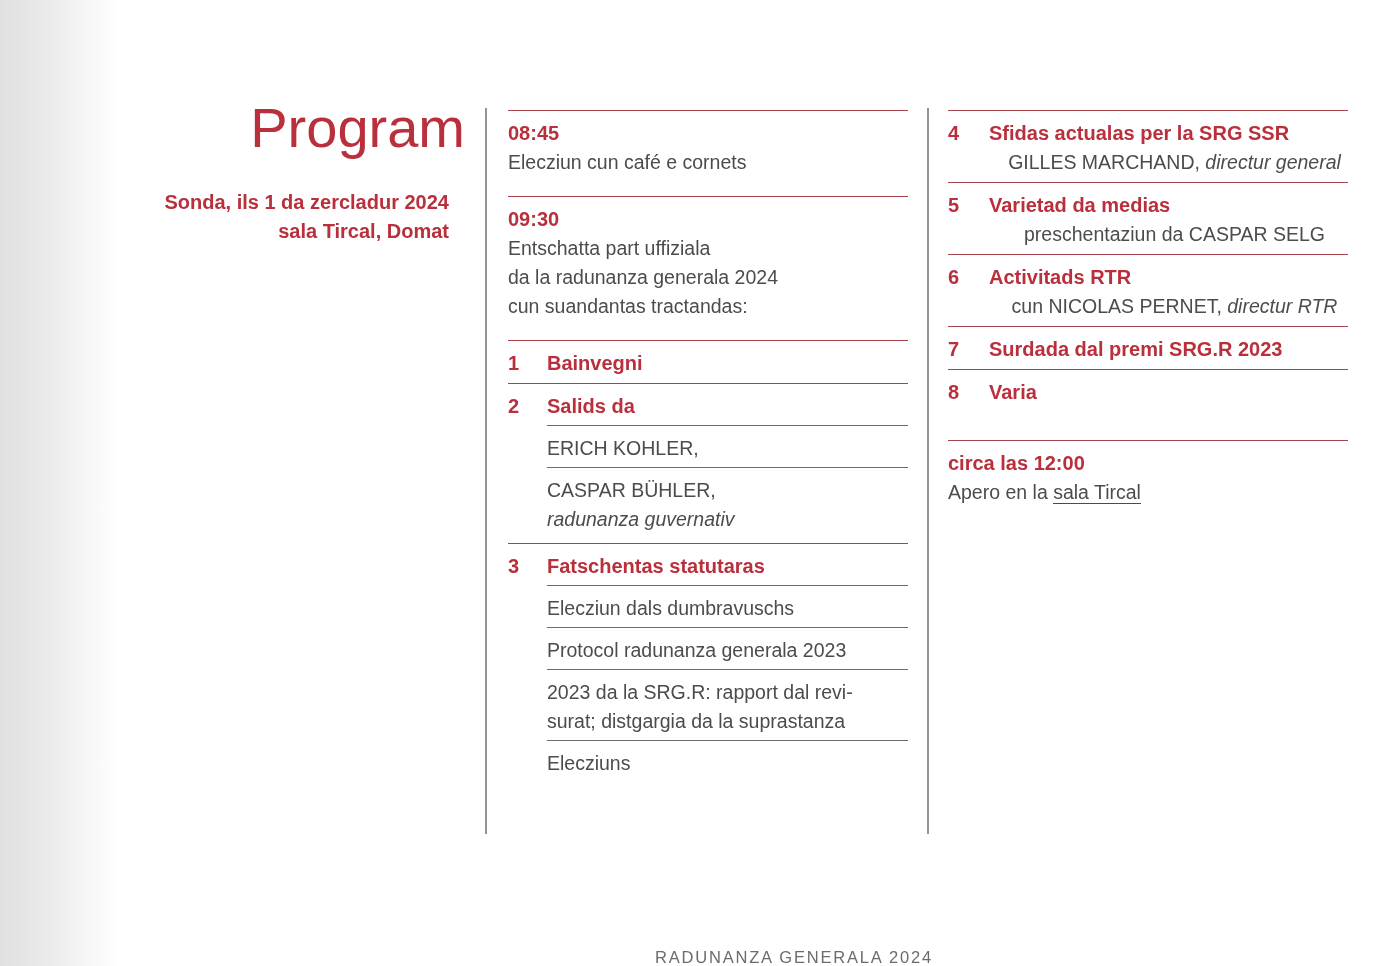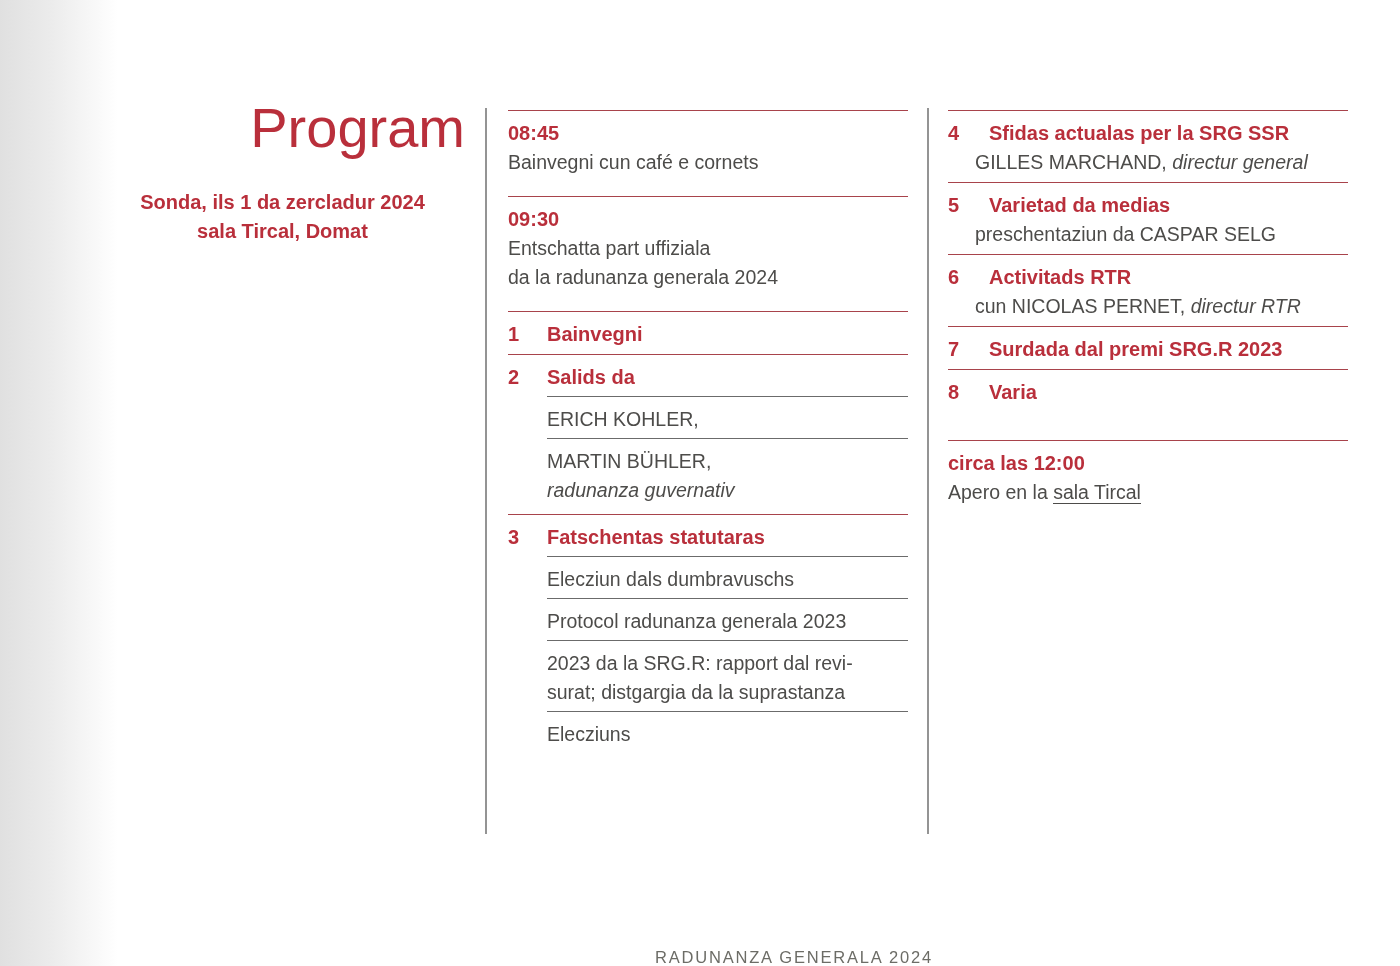--- a/index.html
+++ b/index.html
@@ -14,39 +14,39 @@
   .edge-shadow{
     position:absolute;left:0;top:0;width:118px;height:966px;
     background:linear-gradient(90deg,#e0e0e0 0%,#ececec 45%,#ffffff 100%);
   }
   
   .page-title{
     position:absolute;top:96px;left:100px;width:365px;text-align:right;
     font-size:56px;line-height:1.15;font-weight:400;color:var(--red);
   }
   .page-subtitle{
-    position:absolute;top:188px;left:100px;width:365px;text-align:center;
+    position:absolute;top:188px;left:84px;width:365px;text-align:right;
     font-size:20px;line-height:29px;font-weight:700;color:var(--red);
   }
   
   .vdivider{position:absolute;top:108px;width:2px;height:726px;background:var(--divider-gray);}
   .vdivider.d1{left:485px;}
   .vdivider.d2{left:927px;}
   
   .col{position:absolute;top:110px;width:400px;font-size:19.5px;line-height:29px;}
   .col-mid{left:508px;}
   .col-right{left:948px;}
   .time-block{border-top:1px solid var(--rule-red);padding:8px 0 19px;}
   .time-label{color:var(--red);font-weight:700;font-size:20px;}
   .bline{color:var(--text-gray);}
   .item{border-top:1px solid var(--rule-red);padding:8px 0 5px;}
   .item-head{display:flex;color:var(--red);font-weight:700;font-size:20px;}
   .num{flex:none;width:39px;}
   .col-right .num{width:41px;}
-  .item-body{margin-left:27px;}
+  .item-body{margin-left:53px;text-align:center;}
   .subs{margin-left:39px;padding-top:4px;}
   .sub{border-top:1px solid var(--rule-gray);padding:8px 0 4px;}
   .closing{border-top:1px solid var(--rule-red);padding:8px 0 0;margin-top:28px;}
   .link{color:var(--text-gray);text-decoration:none;border-bottom:1px solid var(--text-gray);cursor:pointer;}
   i{font-style:italic;}
   .footer{
     position:absolute;left:655px;top:948px;
     font-size:16.5px;letter-spacing:1.8px;color:var(--footer-gray);
   }
 </style>
@@ -61,47 +61,48 @@
   <div>sala Tircal, Domat</div>
 </div>
 
 <div class="vdivider d1"></div>
 <div class="vdivider d2"></div>
 
 <section class="col col-mid">
 
   <div class="time-block">
     <div class="time-label">08:45</div>
-    <div class="bline">Bainvegni cun café e cornets</div>
+    <div class="bline">Elecziun cun café e cornets</div>
   </div>
 
   <div class="time-block">
     <div class="time-label">09:30</div>
     <div class="bline">Entschatta part uffiziala</div>
     <div class="bline">da la radunanza generala 2024</div>
+    <div class="bline">cun suandantas tractandas:</div>
   </div>
 
   <div class="item">
     <div class="item-head">
       <span class="num">1</span>
       <span>Bainvegni</span>
     </div>
   </div>
 
   <div class="item">
     <div class="item-head">
       <span class="num">2</span>
       <span>Salids da</span>
     </div>
     <div class="subs">
       <div class="sub">
         <div class="bline">ERICH KOHLER,</div>
       </div>
       <div class="sub">
-        <div class="bline">MARTIN BÜHLER,</div>
+        <div class="bline">CASPAR BÜHLER,</div>
         <div class="bline"><i>radunanza guvernativ</i></div>
       </div>
     </div>
   </div>
 
   <div class="item">
     <div class="item-head">
       <span class="num">3</span>
       <span>Fatschentas statutaras</span>
     </div>

